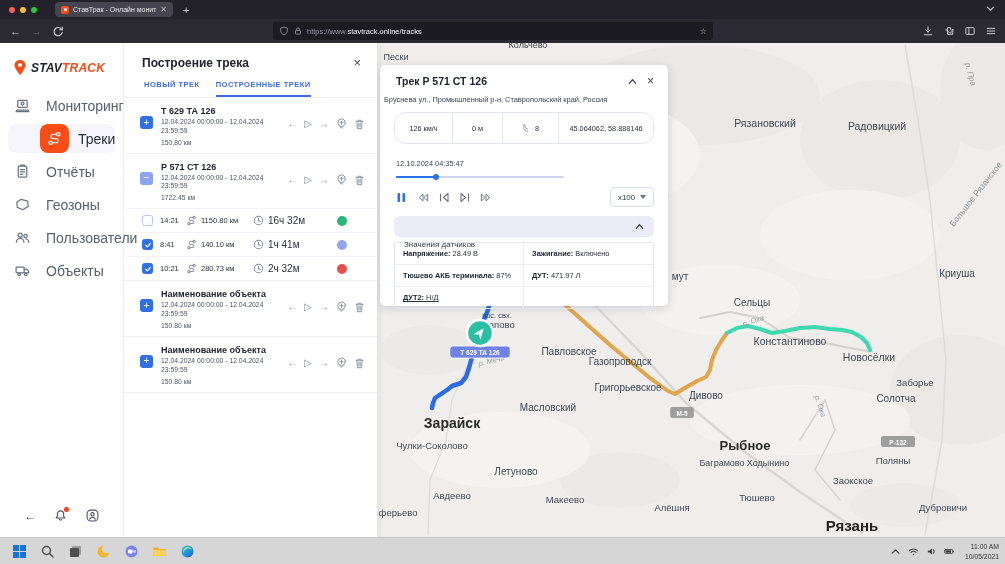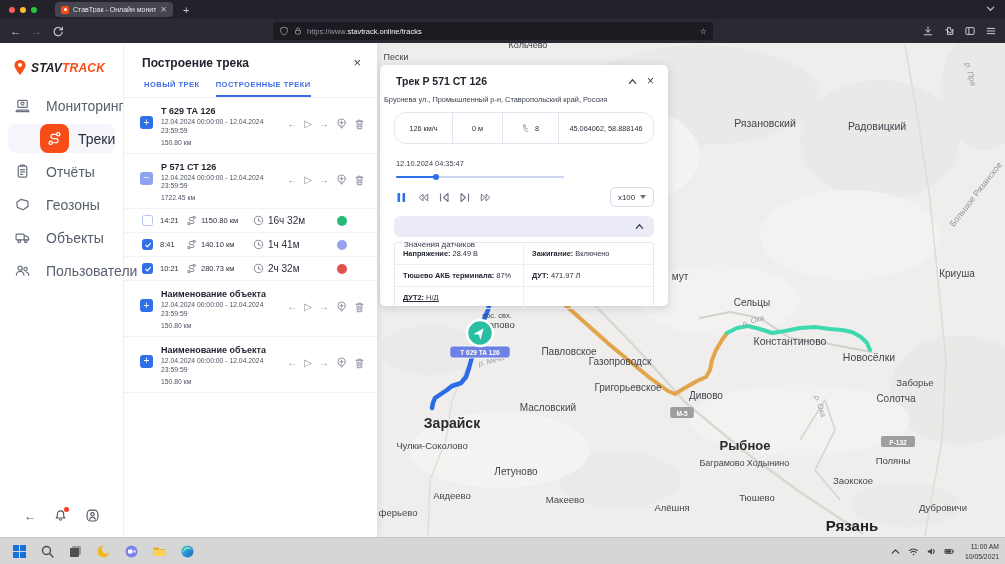--- a/index.html
+++ b/index.html
@@ -508,38 +508,38 @@
           <span class="mi-icon">
             <svg viewBox="0 0 18 18">
               <path d="M3 6.5 L7.5 3.5 L14.5 5.5 L15 11 L9.5 14.5 L3.5 12 Z"></path>
             </svg>
           </span>
           <span class="mi-label">Геозоны</span>
         </div>
         <div class="menu-item">
           <span class="mi-icon">
             <svg viewBox="0 0 18 18">
+              <circle cx="6.5" cy="6.5" r="2.2"></circle>
+              <path d="M2.5 14 a4 4 0 0 1 8 0"></path>
+              <circle cx="12.2" cy="7.5" r="1.8"></circle>
+              <path d="M12.8 10.6 a3.4 3.4 0 0 1 2.8 3.4"></path>
+            </svg>
+          </span>
+          <span class="mi-label">Пользователи</span>
+        </div>
+        <div class="menu-item">
+          <span class="mi-icon">
+            <svg viewBox="0 0 18 18">
               <rect x="2.2" y="5.5" width="8.6" height="6" rx="0.8"></rect>
               <path d="M10.8 7.5 h2.9 l1.8 2.1 v1.9 h-4.7"></path>
               <circle cx="5.5" cy="13" r="1.4"></circle>
               <circle cx="12.5" cy="13" r="1.4"></circle>
             </svg>
           </span>
           <span class="mi-label">Объекты</span>
-        </div>
-        <div class="menu-item">
-          <span class="mi-icon">
-            <svg viewBox="0 0 18 18">
-              <circle cx="6.5" cy="6.5" r="2.2"></circle>
-              <path d="M2.5 14 a4 4 0 0 1 8 0"></path>
-              <circle cx="12.2" cy="7.5" r="1.8"></circle>
-              <path d="M12.8 10.6 a3.4 3.4 0 0 1 2.8 3.4"></path>
-            </svg>
-          </span>
-          <span class="mi-label">Пользователи</span>
         </div>
       </div>
     <div id="sb-bottom">
       <span class="backarrow">←</span>
       <span style="position:relative;display:inline-flex;">
         <svg viewBox="0 0 18 18">
             <path d="M9 3.5 a3.8 3.8 0 0 1 3.8 3.8 v2.7 l1.4 2 h-10.4 l1.4 -2 v-2.7 a3.8 3.8 0 0 1 3.8 -3.8 z"></path>
             <path d="M7.6 13.7 a1.5 1.5 0 0 0 2.8 0"></path>
           </svg>
         <span style="position:absolute;right:-1px;top:-1px;width:4.5px;height:4.5px;border-radius:50%;background:#f43f24;"></span>

